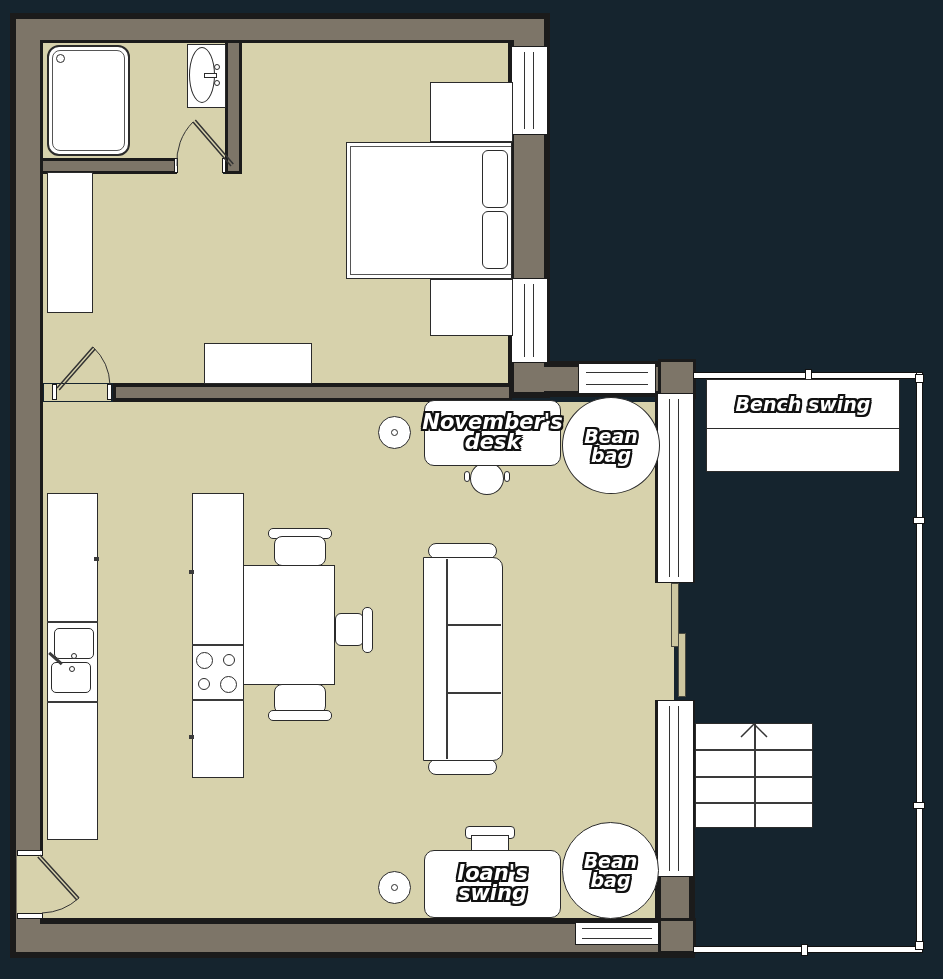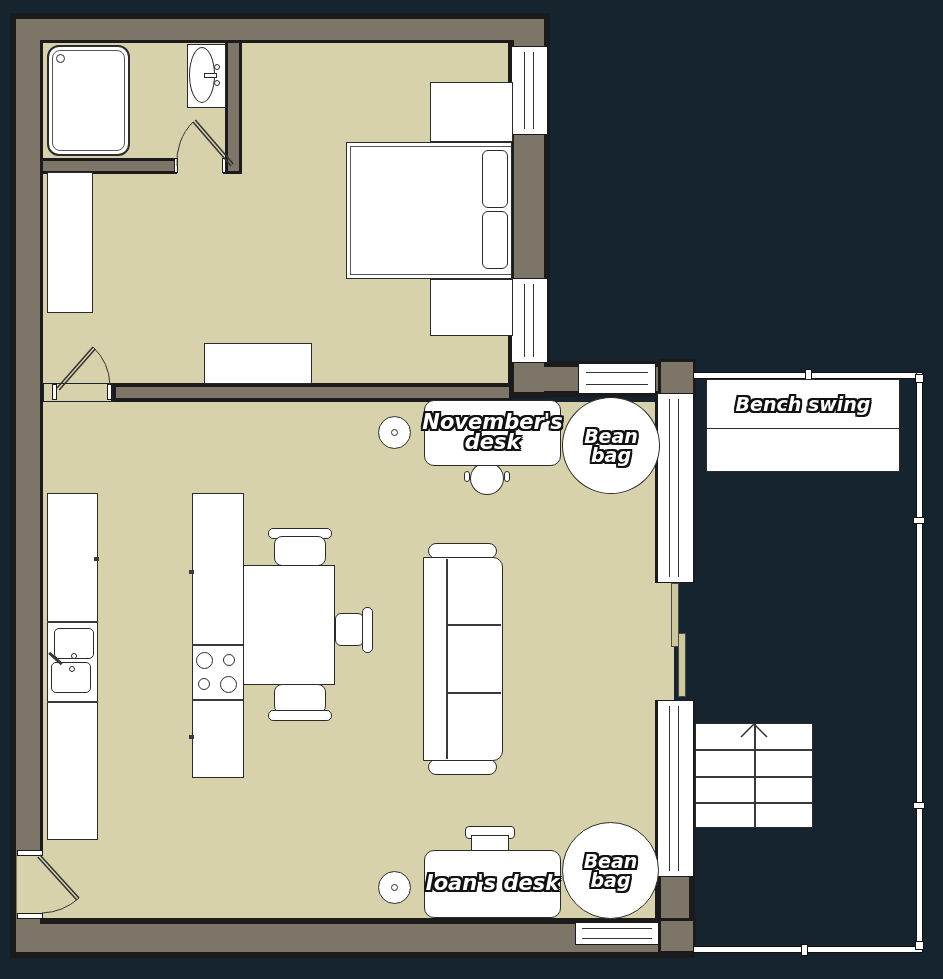--- a/index.html
+++ b/index.html
@@ -185,21 +185,21 @@
   </div>
   <div class="abs fw crc lbl" style="left:562px;top:397px;width:98px;height:97px;font-size:19px">
     <span style="width:62px">Bean bag</span>
   </div>
 
   <div class="abs fw crc" style="left:378px;top:871px;width:33px;height:33px"></div>
   <div class="abs crc" style="left:391px;top:884px;width:7px;height:7px;border:1px solid #2b2b2b;background:#fff"></div>
   <div class="abs fw thin" style="left:465px;top:826px;width:50px;height:13px;border-radius:4px"></div>
   <div class="abs fw thin" style="left:471px;top:835px;width:38px;height:19px"></div>
   <div class="abs fw lbl" style="left:424px;top:850px;width:137px;height:68px;border-radius:10px;font-size:21px">
-    <span>Ioan's desk</span>
+    <span>Ioan's swing</span>
   </div>
   <div class="abs fw crc lbl" style="left:562px;top:822px;width:97px;height:97px;font-size:19px">
     <span style="width:62px">Bean bag</span>
   </div>
 
   <svg style="left:34px;top:851px" width="52" height="68" viewBox="0 0 52 68">
     <path d="M45,47 A58,58 0 0 1 8,62" fill="none" stroke="#333" stroke-width="1"></path>
     <path d="M6,4 L45,47 M3.8,6 L42.8,49" fill="none" stroke="#333" stroke-width="1.5"></path>
   </svg>
 

